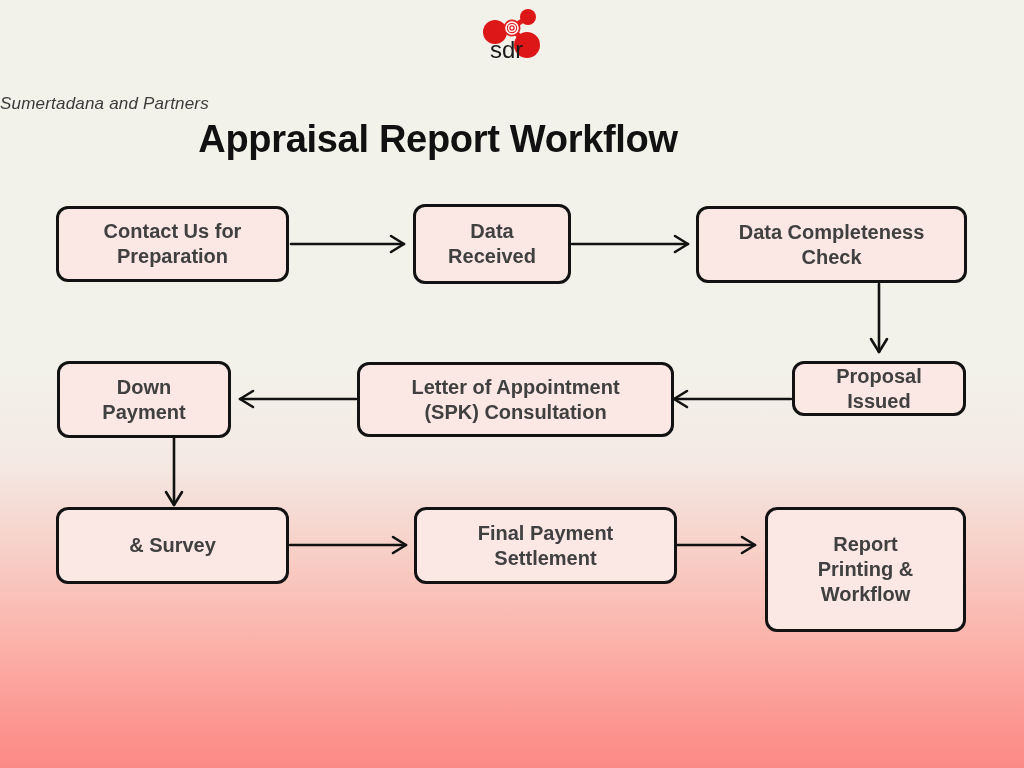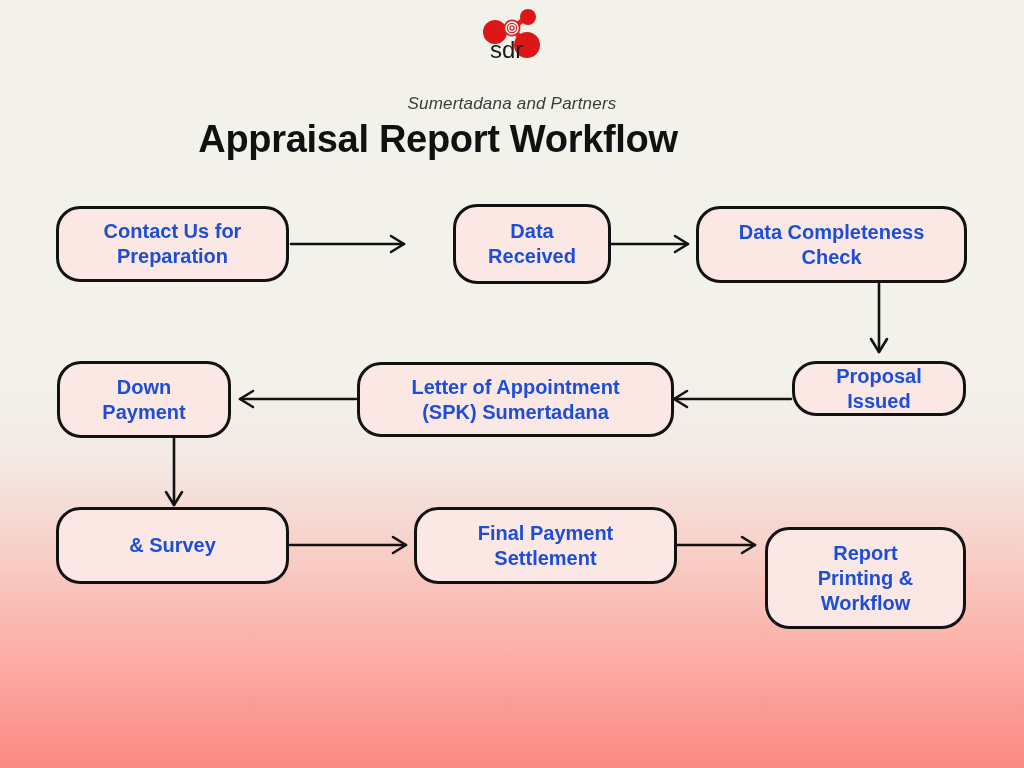--- a/index.html
+++ b/index.html
@@ -34,21 +34,20 @@
     width: 72px;
     height: 58px;
   }
 
   
   #subtitle {
     position: absolute;
     left: 0;
     top: 94px;
     width: 1024px;
-    text-align: center;
     font-style: italic;
     font-size: 17px;
     font-weight: 500;
     color: #3b3b3b;
     letter-spacing: 0.2px;
   }
   #title {
     position: absolute;
     left: 0;
     top: 118px;
@@ -59,26 +58,26 @@
     color: #111111;
     letter-spacing: -0.3px;
   }
 
   
   .node {
     position: absolute;
     box-sizing: border-box;
     background: #fbe8e5;
     border: 3px solid #121212;
-    border-radius: 24px;
+    border-radius: 12px;
     display: flex;
     align-items: center;
     justify-content: center;
     text-align: center;
-    color: #1d4ed8;
+    color: #404040;
     font-weight: bold;
     font-size: 20px;
     line-height: 1.25;
     padding: 4px 10px;
   }
   .node span { display: block; }
 
   
   #wires {
     position: absolute;
@@ -146,21 +145,21 @@
     </g>
   </svg>
 
   <div class="node" style="left:56px;  top:206px; width:233px; height:76px;">
     <div>
       <span>Contact Us for</span>
       <span>Preparation</span>
     </div>
   </div>
 
-  <div class="node" style="left:413px; top:204px; width:158px; height:80px;margin-left:40px;">
+  <div class="node" style="left:413px; top:204px; width:158px; height:80px;">
     <div>
       <span>Data</span>
       <span>Received</span>
     </div>
   </div>
 
   <div class="node" style="left:696px; top:206px; width:271px; height:77px;text-align:center;">
     <div>
       <span>Data Completeness</span>
       <span>Check</span>
@@ -170,21 +169,21 @@
   <div class="node" style="left:792px; top:361px; width:174px; height:55px;">
     <div>
       <span>Proposal</span>
       <span>Issued</span>
     </div>
   </div>
 
   <div class="node" style="left:357px; top:362px; width:317px; height:75px;">
     <div>
       <span>Letter of Appointment</span>
-      <span>(SPK) Sumertadana</span>
+      <span>(SPK) Consultation</span>
     </div>
   </div>
 
   <div class="node" style="left:57px;  top:361px; width:174px; height:77px;">
     <div>
       <span>Down</span>
       <span>Payment</span>
     </div>
   </div>
 
@@ -194,21 +193,21 @@
     </div>
   </div>
 
   <div class="node" style="left:414px; top:507px; width:263px; height:77px;">
     <div>
       <span>Final Payment</span>
       <span>Settlement</span>
     </div>
   </div>
 
-  <div class="node" style="left:765px; top:507px; width:201px; height:102px;margin-top:20px;">
+  <div class="node" style="left:765px; top:507px; width:201px; height:125px;">
     <div>
       <span>Report</span>
       <span>Printing &amp;</span>
       <span>Workflow</span>
     </div>
   </div>
 
 </div>
 
 </body></html>

